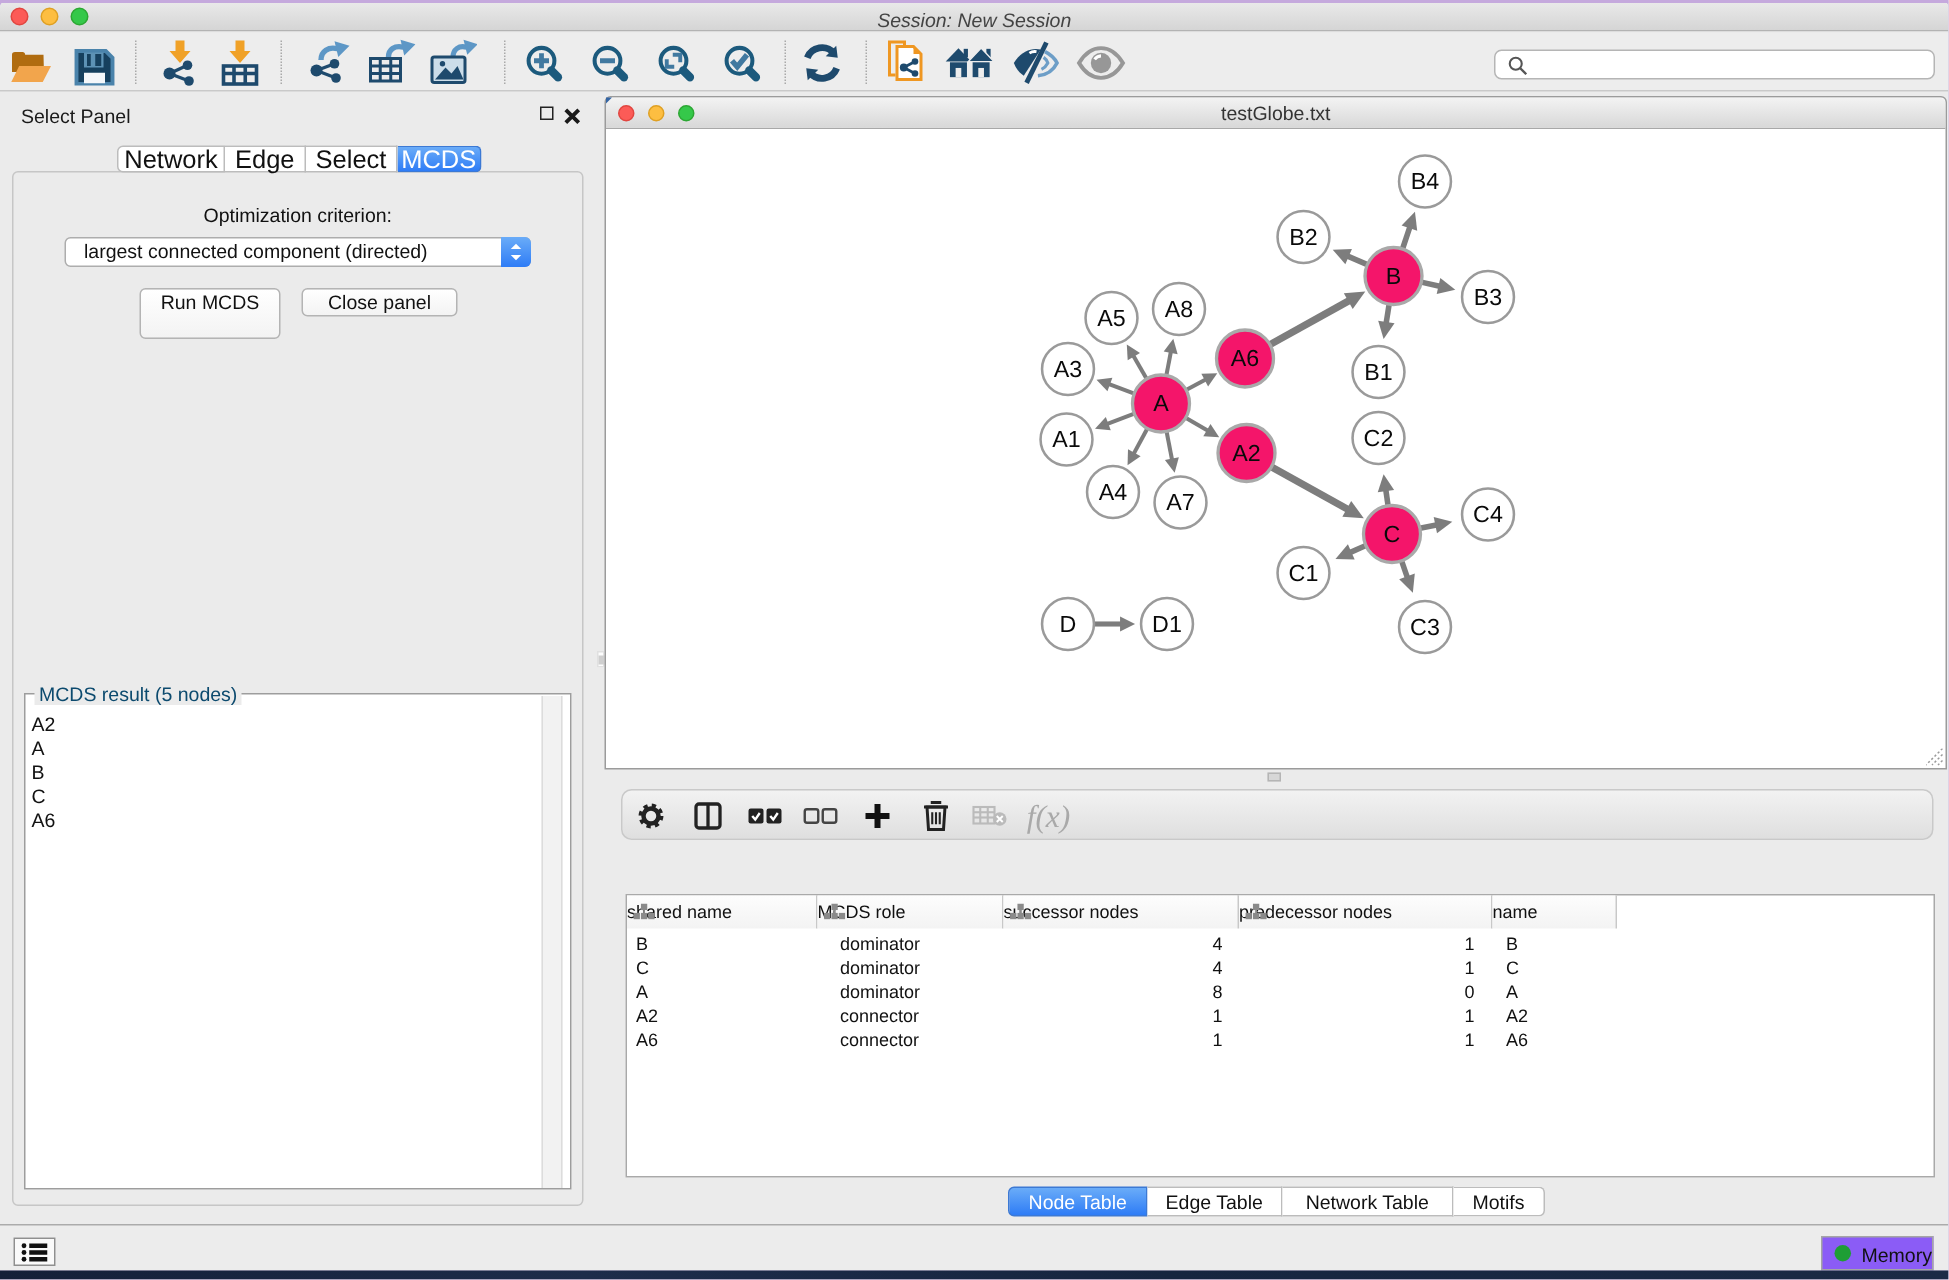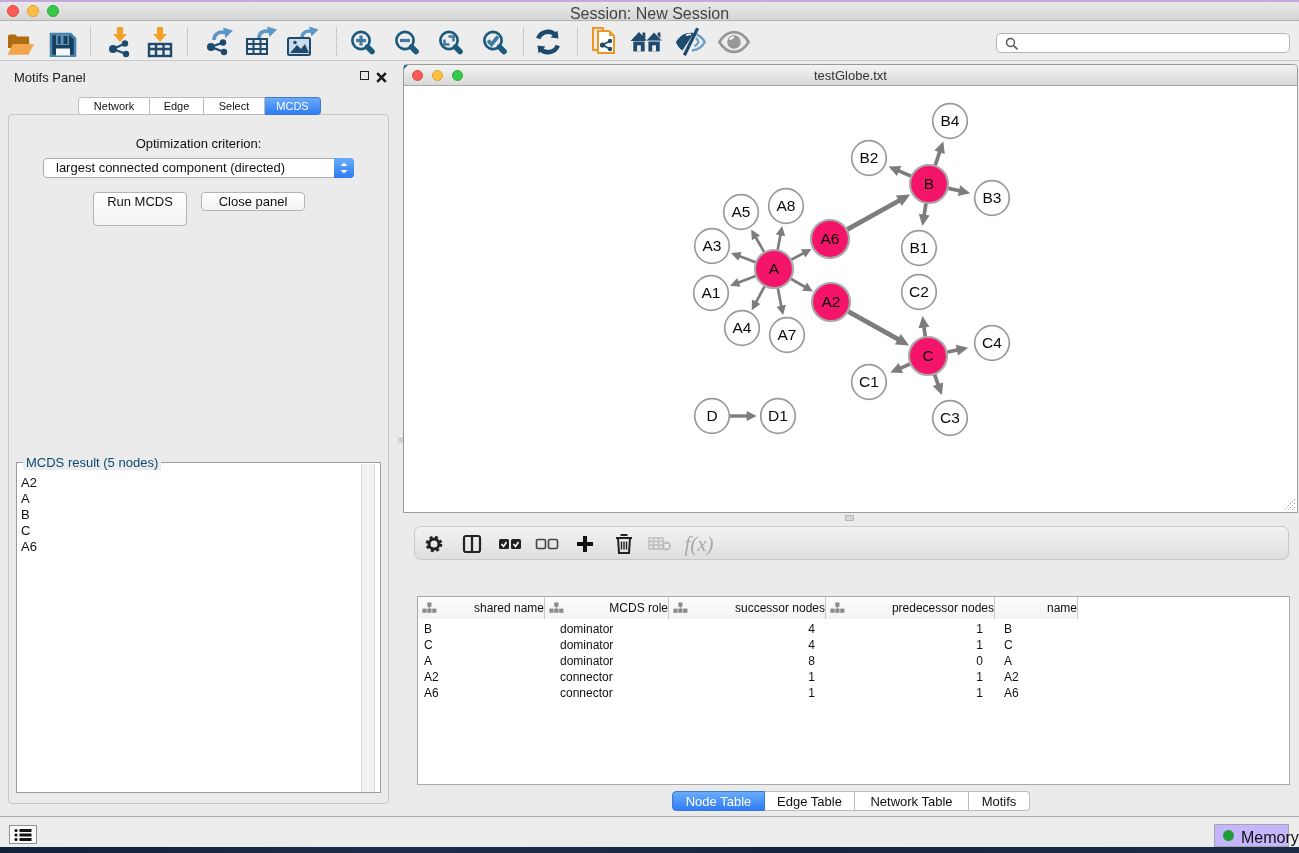--- a/index.html
+++ b/index.html
@@ -5,35 +5,35 @@
 *{margin:0;padding:0;box-sizing:border-box;}
 html,body{width:1299px;height:853px;overflow:hidden;}
 body{font-family:"Liberation Sans",sans-serif;background:#c5a9dd;position:relative;}
 #desktop-top{position:absolute;left:0;top:0;width:1299px;height:2px;background:#c5a9dd;z-index:50;border-radius:5px 5px 0 0;}
 #win{position:absolute;left:0;top:0;width:1299px;height:847px;background:#ebebeb;border-radius:5px 5px 0 0;overflow:hidden;}
 #titlebar{position:absolute;left:0;top:0;width:100%;height:21px;background:linear-gradient(#ebebeb,#d5d5d5);border-bottom:1px solid #b3b3b3;border-radius:5px 5px 0 0;}
 .tl{position:absolute;top:5px;width:12px;height:12px;border-radius:50%;}
 #titlebar .t1{left:7px;background:#fc5b57;border:1px solid #e14640;}
 #titlebar .t2{left:27px;background:#fdbe41;border:1px solid #dfa023;}
 #titlebar .t3{left:47px;background:#35c84a;border:1px solid #2ca733;}
-#title-text{position:absolute;top:4px;left:0;width:100%;height:21px;line-height:20px;text-align:center;font-size:16px;color:#434343;}
+#title-text{position:absolute;top:4px;left:0;width:100%;height:21px;line-height:20px;text-align:center;font-size:13px;color:#434343;font-style:italic;}
 #toolbar{position:absolute;left:0;top:22px;width:100%;height:39px;background:#ededed;border-bottom:1px solid #c9c9c9;}
 .sep{position:absolute;top:5px;height:29px;width:1px;border-left:1px dotted #a9a9a9;}
 .ticon{position:absolute;top:3px;width:34px;height:34px;display:flex;align-items:center;justify-content:center;}
 #searchbox{position:absolute;left:996px;top:11px;width:294px;height:20px;background:#fff;border:1px solid #b5b5b5;border-radius:5px;}
 #searchbox svg{position:absolute;left:8px;top:3px;}
 
 #cp-title{position:absolute;left:14px;top:70px;font-size:13px;color:#1a1a1a;}
 .hdrbtn{position:absolute;font-size:12px;color:#111;}
 #cp-float{left:360px;top:71px;width:9px;height:9px;border:1.5px solid #222;}
 #cp-close{left:376px;top:72px;}
 #cp-panel{position:absolute;left:8px;top:114px;width:381px;height:690px;border:1px solid #c6c6c6;border-radius:4px;}
 .tabrow{position:absolute;display:flex;}
 #cp-tabs{left:78px;top:97px;}
-.tab{height:18px;line-height:17px;font-size:11px;text-align:center;background:#fff;border:1px solid #bcbcbc;border-left:none;color:#111;}
+.tab{height:18px;line-height:17px;font-size:17px;text-align:center;background:#fff;border:1px solid #bcbcbc;border-left:none;color:#111;}
 .tab.first{border-left:1px solid #bcbcbc;border-radius:4px 0 0 4px;}
 .tab.last{border-radius:0 4px 4px 0;}
 .tab.sel{background:linear-gradient(#6aacf8,#2e7cf6);color:#fff;border-color:#3c79d4;}
 #opt-label{position:absolute;left:0px;top:136px;width:397px;text-align:center;font-size:13px;color:#111;}
 #dropdown{position:absolute;left:43px;top:158px;width:311px;height:20px;background:#fff;border:1px solid #adadad;border-radius:4px;font-size:13px;line-height:18px;color:#111;padding-left:12px;}
 #dd-spin{position:absolute;right:-1px;top:-1px;width:20px;height:20px;background:linear-gradient(#6aacf8,#2e7cf6);border-radius:0 4px 4px 0;}
 .btn{position:absolute;background:linear-gradient(#ffffff,#f3f3f3);border:1px solid #b4b4b4;border-radius:4px;font-size:13px;text-align:center;color:#111;}
 #btn-run{left:93px;top:192px;width:94px;height:34px;line-height:17px;}
 #btn-close{left:201px;top:192px;width:104px;height:19px;line-height:17px;}
 #mcds-box{position:absolute;left:16px;top:462px;width:365px;height:331px;border:1px solid #9d9d9d;background:#fff;}
@@ -49,30 +49,30 @@
 #nw-text{position:absolute;width:100%;text-align:center;font-size:13px;color:#333;line-height:21px;}
 #graph{position:absolute;left:0;top:22px;}
 #grip{position:absolute;right:1px;bottom:1px;}
 
 #tp-title{position:absolute;left:421px;top:525px;font-size:13px;color:#1a1a1a;}
 #tp-float{left:1262px;top:528px;width:8px;height:8px;border:1.5px solid #222;position:absolute;}
 #tp-close{left:1276px;top:527px;position:absolute;}
 #tp-toolbar{position:absolute;left:414px;top:526px;width:875px;height:34px;background:linear-gradient(#f2f2f2,#dfdfdf);border:1px solid #c9c9c9;border-radius:7px;}
 .tpi{position:absolute;top:0;height:34px;display:flex;align-items:center;justify-content:center;width:30px;}
 #tbl{position:absolute;left:417px;top:596px;width:873px;height:189px;background:#fff;border:1px solid #a9a9a9;}
-.th{position:absolute;top:0;height:22px;background:linear-gradient(#fdfdfd,#f3f3f3);border-right:1px solid #c8c8c8;font-size:12px;color:#111;text-align:right;line-height:22px;}
+.th{position:absolute;top:0;height:22px;background:linear-gradient(#fdfdfd,#f3f3f3);border-right:1px solid #c8c8c8;font-size:12px;color:#111;text-align:left;line-height:22px;}
 .th svg{position:absolute;left:4px;top:5px;}
 .td{position:absolute;font-size:12px;color:#111;height:16px;line-height:16px;}
 
 #bot-tabs{left:672px;top:791px;}
 .btab{height:20px;line-height:19px;font-size:13px;}
 
 #statusbar{position:absolute;left:0;top:816px;width:100%;height:31px;background:#ececec;border-top:1px solid #ababab;}
 #ham{position:absolute;left:9px;top:8px;width:28px;height:19px;background:#fafafa;border:1px solid #8f8f8f;display:flex;align-items:center;justify-content:center;}
-#mem{position:absolute;right:10px;top:7px;width:75px;height:23px;background:#c4b5fd;border:1px solid #a5a5a5;font-size:16px;color:#111;}
+#mem{position:absolute;right:10px;top:7px;width:75px;height:23px;background:#8b5cf6;border:1px solid #a5a5a5;font-size:13px;color:#111;}
 #mem .dot{position:absolute;left:8px;top:5px;width:11px;height:11px;border-radius:50%;background:#1e9e35;}
 #mem .txt{position:absolute;left:26px;top:4px;}
 </style>
 </head>
 <body>
 <div id="desktop-top"></div>
 <div style="position:absolute;left:0;top:847px;width:1299px;height:6px;background:linear-gradient(90deg,#141f38,#1d2c4a 30%,#16253f 60%,#1b2a45);z-index:60;"></div>
 <div id="win">
 <div id="titlebar">
       <div class="tl t1"></div>
@@ -235,21 +235,21 @@
           <path d="M13.5 13.5 A 6 6 0 0 1 18 11" fill="none" stroke="#fff" stroke-width="2.2"></path>
         </svg>
       </div>
 <div id="searchbox">
         <svg width="14" height="14" viewBox="0 0 14 14">
           <circle cx="5.5" cy="5.5" r="4" fill="none" stroke="#555" stroke-width="1.4"></circle>
           <line x1="8.5" y1="8.5" x2="12.5" y2="12.5" stroke="#555" stroke-width="1.6"></line>
         </svg>
       </div>
 </div>
-<div id="cp-title">Motifs Panel</div>
+<div id="cp-title">Select Panel</div>
 <div id="cp-float" class="hdrbtn"></div>
 <div id="cp-close" class="hdrbtn"><svg width="11" height="11" viewBox="0 0 11 11">
         <path d="M1.2 1.2 L9.8 9.8 M9.8 1.2 L1.2 9.8" stroke="#1a1a1a" stroke-width="2.6"></path>
       </svg></div>
 <div id="cp-panel"></div>
 <div id="cp-tabs" class="tabrow">
 <div class="tab first" style="width:72px">Network</div>
 <div class="tab" style="width:54px">Edge</div>
 <div class="tab" style="width:61px">Select</div>
 <div class="tab last sel" style="width:56px">MCDS</div>

